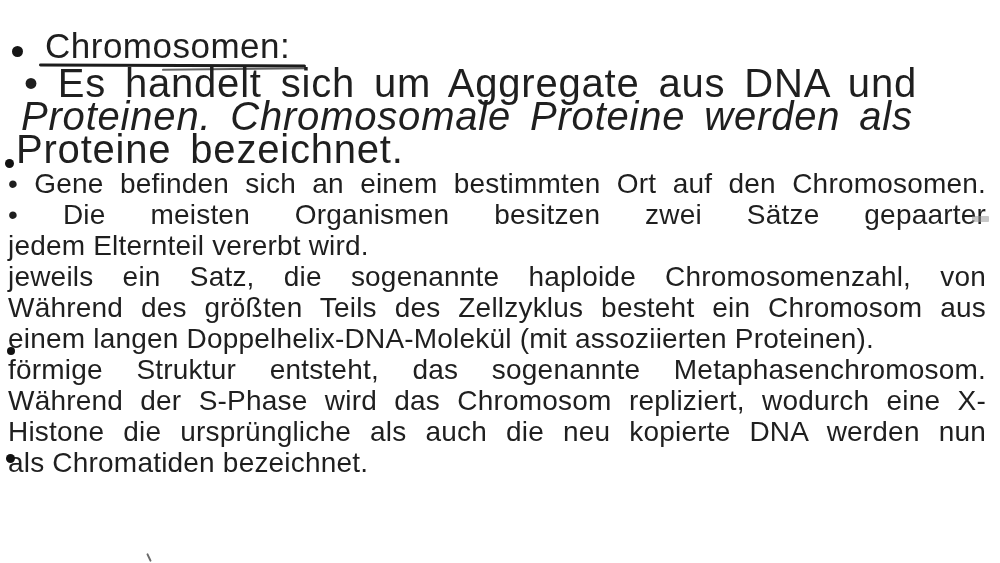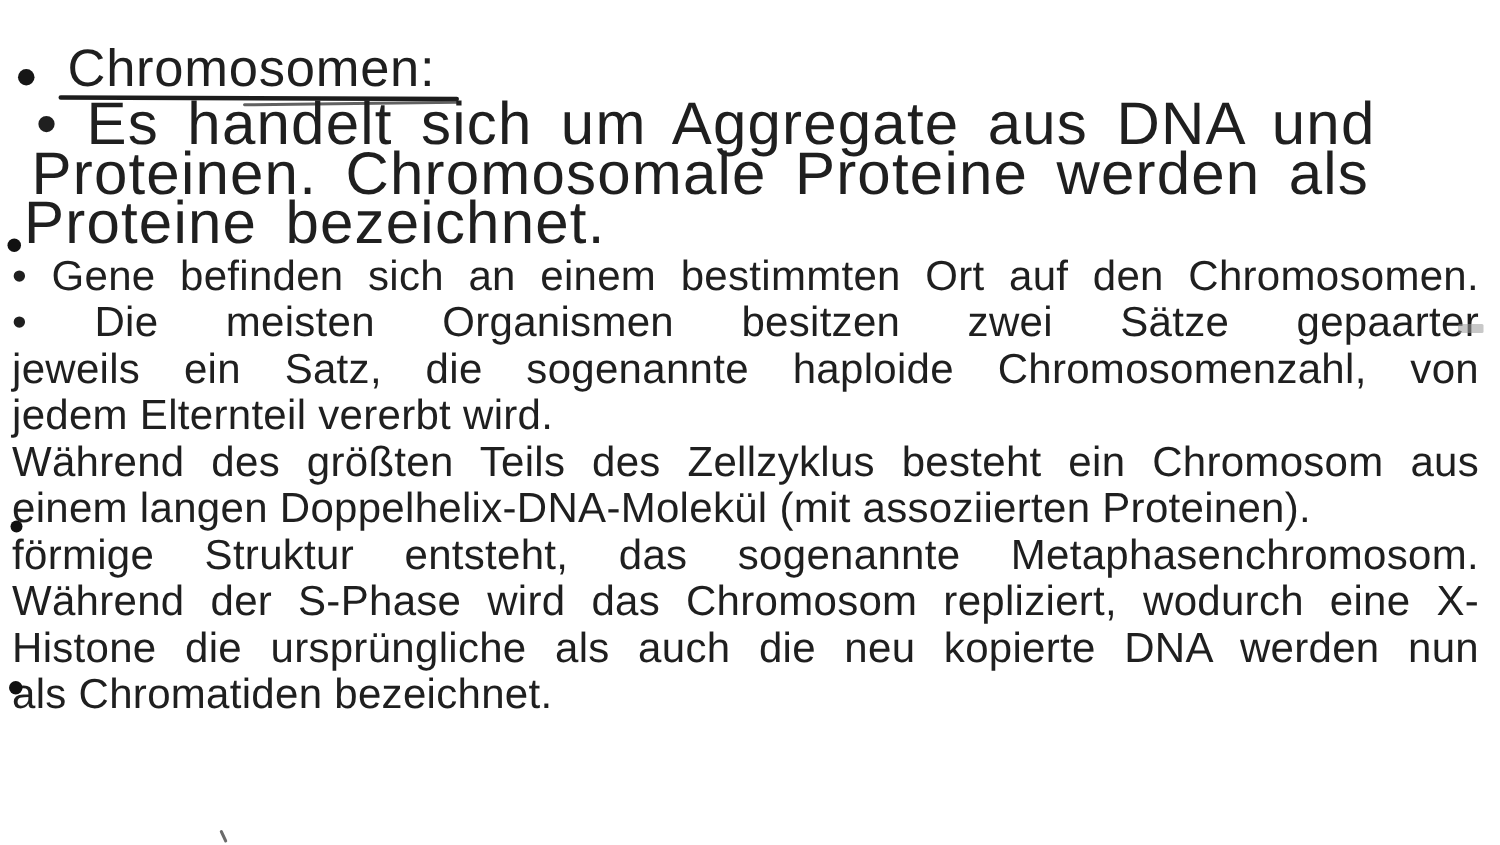--- a/index.html
+++ b/index.html
@@ -68,21 +68,21 @@
     top: 47px;
     left: 0;
     width: 988px;
     font-size: 40px;
     line-height: 33px;
     letter-spacing: 0.8px;
     word-spacing: 7px;
     white-space: nowrap;
   }
   .intro-line-1 { margin-left: 24px; }
-  .intro-line-2 { margin-left: 21px; }
+  .intro-line-2 { margin-left: 21px; font-style: italic; }
   .intro-line-3 { margin-left: 16px; }
 
   
   .body-text {
     position: absolute;
     top: 148px;
     left: 8px;
     width: 978px;
     font-size: 28px;
     line-height: 31px;
@@ -145,22 +145,22 @@
 
   <div class="intro">
     <div class="intro-line-1">• Es handelt sich um Aggregate aus DNA und</div>
     <div class="intro-line-2">Proteinen. Chromosomale Proteine werden als</div>
     <div class="intro-line-3">Proteine bezeichnet.</div>
   </div>
 
   <div class="body-text">
     <div class="bline jline">• Gene befinden sich an einem bestimmten Ort auf den Chromosomen.</div>
     <div class="bline jline">• Die meisten Organismen besitzen zwei Sätze gepaarter</div>
+    <div class="bline lline">jedem Elternteil vererbt wird.</div>
     <div class="bline jline">jeweils ein Satz, die sogenannte haploide Chromosomenzahl, von</div>
-    <div class="bline lline">jedem Elternteil vererbt wird.</div>
     <div class="bline jline">Während des größten Teils des Zellzyklus besteht ein Chromosom aus</div>
     <div class="bline lline">einem langen Doppelhelix-DNA-Molekül (mit assoziierten Proteinen).</div>
     <div class="bline jline">förmige Struktur entsteht, das sogenannte Metaphasenchromosom.</div>
     <div class="bline jline">Während der S-Phase wird das Chromosom repliziert, wodurch eine X-</div>
     <div class="bline jline">Histone die ursprüngliche als auch die neu kopierte DNA werden nun</div>
     <div class="bline lline">als Chromatiden bezeichnet.</div>
   </div>
 
   <div class="mark-dot dot-histone"></div>
   <div class="mark-dot dot-zellzyklus"></div>

